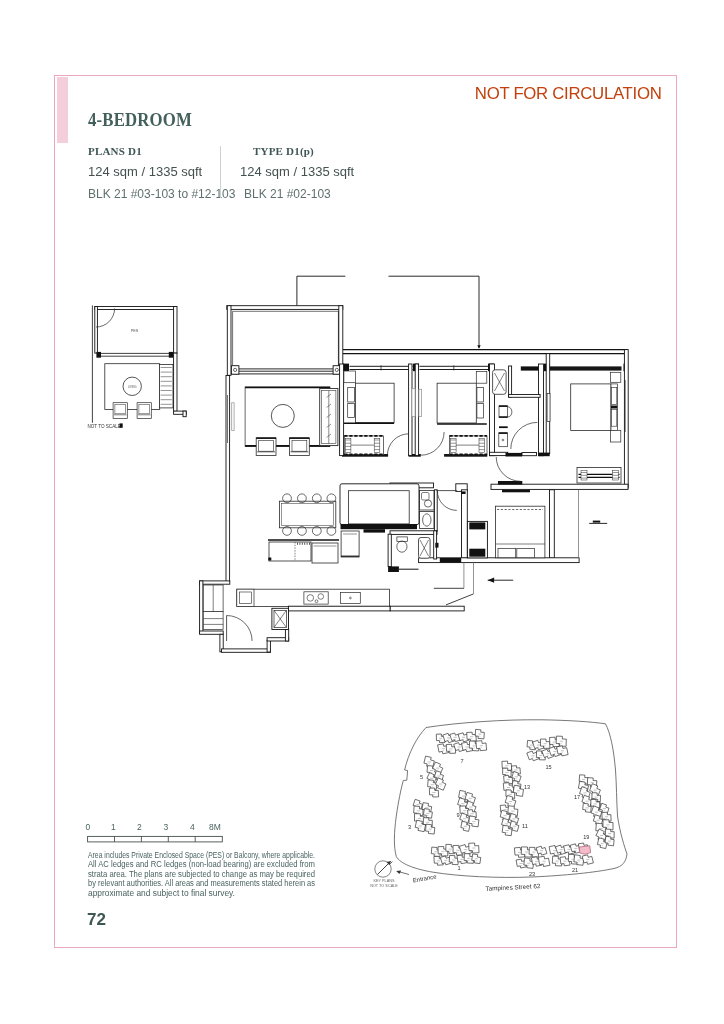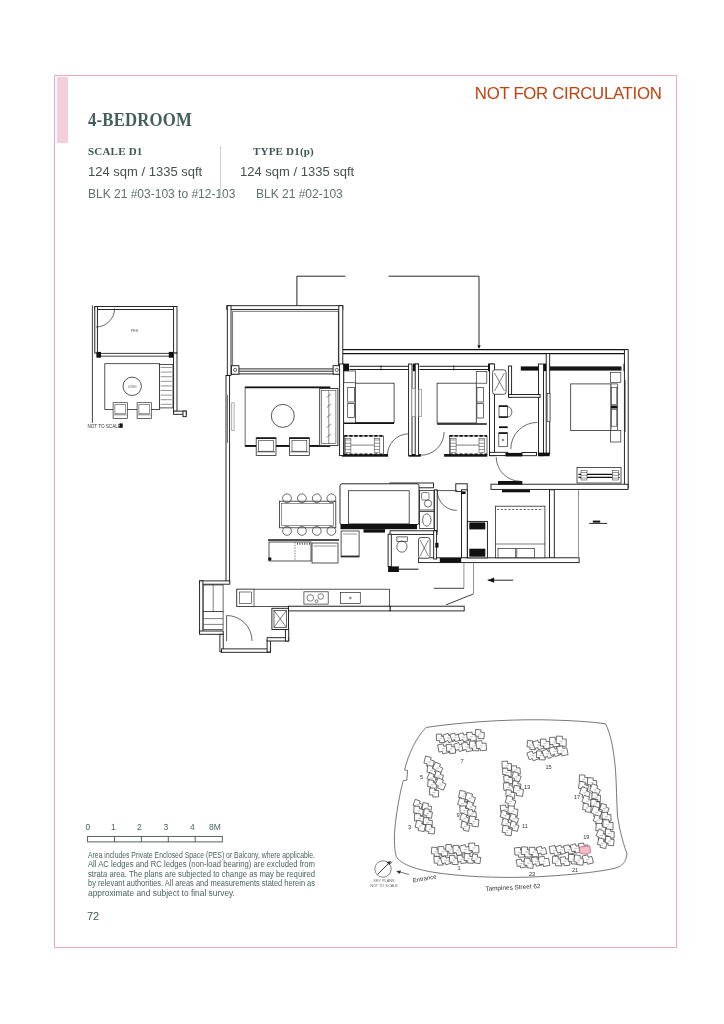--- a/index.html
+++ b/index.html
@@ -6,35 +6,35 @@
 .frame{position:absolute;left:54px;top:75px;width:623px;height:873px;border:1.4px solid #eba7bf;background:#fff}
 .bar{position:absolute;left:56.5px;top:76.5px;width:11.5px;height:66px;background:#f5cedb}
 .h1{position:absolute;left:88px;top:108.5px;font-family:"Liberation Serif",serif;font-size:19.5px;font-weight:600;color:#44605c;letter-spacing:0.2px;transform:scaleX(0.86);transform-origin:0 50%}
 .nfc{position:absolute;right:62.5px;top:84px;font-size:16.8px;color:#c2410c;letter-spacing:-0.3px}
 .t1{position:absolute;font-family:"Liberation Serif",serif;font-size:11px;font-weight:700;color:#3e5654;letter-spacing:0.2px}
 .t2{position:absolute;font-size:13px;font-weight:400;color:#44514f}
 .t3{position:absolute;font-size:12px;color:#5e706e}
 .vdiv{position:absolute;left:220px;top:146px;width:1px;height:52px;background:#ccd4d3}
 .scl{position:absolute;font-size:8.5px;color:#4a6361}
 
-.pnum{position:absolute;left:87px;top:909.5px;font-size:11px;font-weight:400;color:#3e5654}
+.pnum{position:absolute;left:87px;top:909.5px;font-size:17px;font-weight:700;color:#3e5654}
 svg.plan{position:absolute;left:0;top:0}
 </style></head>
 <body>
 <div class="frame"></div>
 <div class="bar"></div>
 <div class="nfc">NOT FOR CIRCULATION</div>
 <div class="h1">4-BEDROOM</div>
-<div class="t1" style="left:88px;top:145px">SCALE D1</div>
+<div class="t1" style="left:88px;top:145px">PLANS D1</div>
 <div class="t2" style="left:88px;top:163.5px">124 sqm / 1335 sqft</div>
 <div class="t3" style="left:88px;top:187px">BLK 21 #03-103 to #12-103</div>
 <div class="vdiv"></div>
 <div class="t1" style="left:253px;top:145px">TYPE D1(p)</div>
 <div class="t2" style="left:240px;top:163.5px">124 sqm / 1335 sqft</div>
-<div class="t3" style="left:256px;top:187px">BLK 21 #02-103</div>
+<div class="t3" style="left:244px;top:187px">BLK 21 #02-103</div>
 <svg class="plan" width="724" height="1024" viewBox="0 0 724 1024">
 <line x1="296.9" y1="276.2" x2="345.4" y2="276.2" stroke="#121212" stroke-width="0.9"></line>
 <line x1="296.9" y1="276.2" x2="296.9" y2="305.8" stroke="#121212" stroke-width="0.9"></line>
 <line x1="388.5" y1="276.2" x2="479.0" y2="276.2" stroke="#121212" stroke-width="0.9"></line>
 <line x1="479.0" y1="276.2" x2="479.0" y2="347.5" stroke="#121212" stroke-width="0.9"></line>
 <path d="M479,348.8 l-1.7,-3.6 l3.4,0 z" fill="#121212"></path>
 <rect x="226.8" y="305.7" width="116.0" height="3.7" fill="#fff" stroke="#121212" stroke-width="0.9"></rect>
 <rect x="227.3" y="305.7" width="3.7" height="69.6" fill="#fff" stroke="#121212" stroke-width="0.9"></rect>
 <rect x="338.8" y="305.7" width="4.0" height="60.0" fill="#fff" stroke="#121212" stroke-width="0.9"></rect>
 <line x1="232.6" y1="311.3" x2="338.4" y2="311.3" stroke="#121212" stroke-width="0.6"></line>

